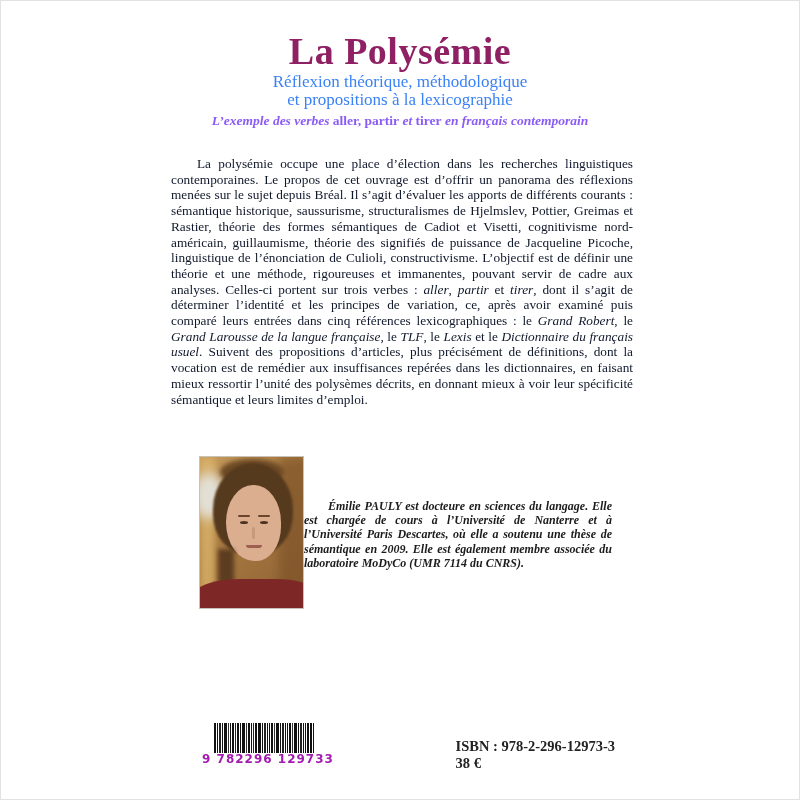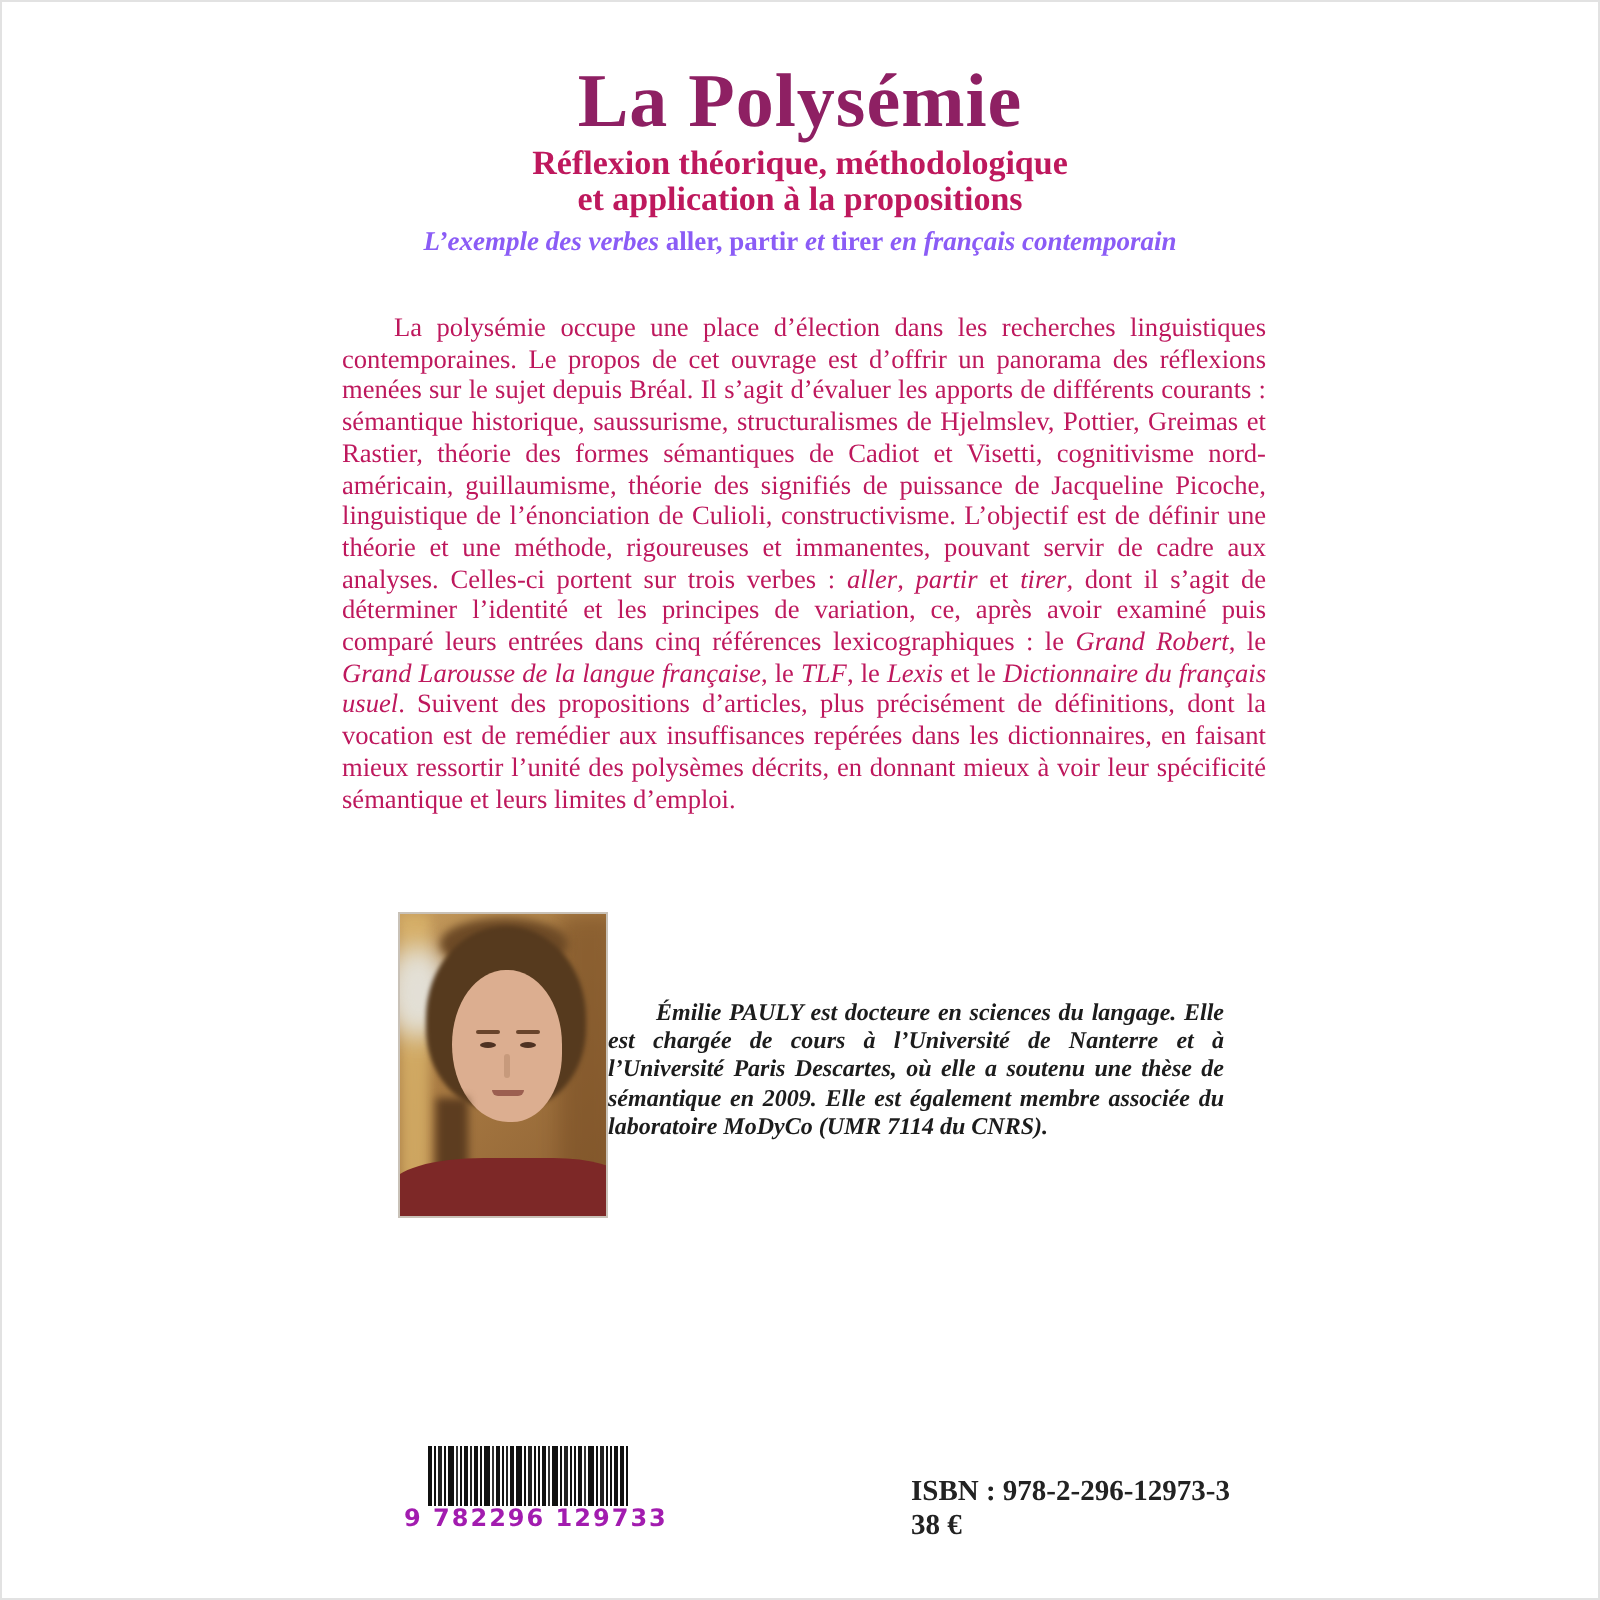--- a/index.html
+++ b/index.html
@@ -8,31 +8,31 @@
     border:1px solid #e2e2e2;overflow:hidden;
     font-family:"Liberation Serif", serif;color:#1b1b1b;
   }
   
   .title{
     position:absolute;left:0;top:28px;width:100%;text-align:center;
     font-size:38px;font-weight:bold;color:#8e2063;letter-spacing:.5px;
   }
   .subtitle{
     position:absolute;left:0;top:72px;width:100%;text-align:center;
-    font-size:17px;font-weight:bold;color:#be185d;line-height:18px;
+    font-size:17px;font-weight:normal;color:#3b82f6;line-height:18px;
   }
   .tagline{
     position:absolute;left:0;top:112px;width:100%;text-align:center;
     font-size:13.5px;font-weight:bold;font-style:italic;color:#8b5cf6;
   }
   
   .synopsis{
     position:absolute;left:170px;top:155px;width:462px;
     font-size:13.3px;line-height:15.7px;text-align:justify;
-    text-indent:26px;color:#be185d;
+    text-indent:26px;color:#0f172a;
   }
   
   .photo{
     position:absolute;left:198px;top:455px;width:103px;height:151px;
     border:1px solid #c9c2b8;overflow:hidden;
     background:linear-gradient(135deg,#c59c5e 0%,#a87a42 40%,#8d6033 100%);
   }
   .photo *{position:absolute;}
   .ph-strip{left:0;top:0;width:15px;height:100%;background:#dcb66c;opacity:.75;filter:blur(3px);}
   .ph-blob{left:-8px;top:16px;width:34px;height:46px;background:#e6e9ea;opacity:.85;border-radius:50%;filter:blur(6px);}
@@ -71,21 +71,21 @@
 </style>
 </head>
 <body>
 
 <div id="page">
 
   <div class="title">La Polysémie</div>
 
   <div class="subtitle">
     <div>Réflexion théorique, méthodologique</div>
-    <div>et application à la propositions</div>
+    <div>et propositions à la lexicographie</div>
   </div>
 
   <div class="tagline"><span class="seg-i">L’exemple des verbes </span><span class="seg-n">aller, partir</span><span class="seg-i"> et </span><span class="seg-n">tirer</span><span class="seg-i"> en français contemporain</span></div>
 
   <div class="synopsis"><span>La polysémie occupe une place d’élection dans les recherches linguistiques contemporaines. Le propos de cet ouvrage est d’offrir un panorama des réflexions menées sur le sujet depuis Bréal. Il s’agit d’évaluer les apports de différents courants : sémantique historique, saussurisme, structuralismes de Hjelmslev, Pottier, Greimas et Rastier, théorie des formes sémantiques de Cadiot et Visetti, cognitivisme nord-américain, guillaumisme, théorie des signifiés de puissance de Jacqueline Picoche, linguistique de l’énonciation de Culioli, constructivisme. L’objectif est de définir une théorie et une méthode, rigoureuses et immanentes, pouvant servir de cadre aux analyses. Celles-ci portent sur trois verbes : </span><span class="seg-i">aller</span><span>, </span><span class="seg-i">partir</span><span> et </span><span class="seg-i">tirer</span><span>, dont il s’agit de déterminer l’identité et les principes de variation, ce, après avoir examiné puis comparé leurs entrées dans cinq références lexicographiques : le </span><span class="seg-i">Grand Robert</span><span>, le </span><span class="seg-i">Grand Larousse de la langue française</span><span>, le </span><span class="seg-i">TLF</span><span>, le </span><span class="seg-i">Lexis</span><span> et le </span><span class="seg-i">Dictionnaire du français usuel</span><span>. Suivent des propositions d’articles, plus précisément de définitions, dont la vocation est de remédier aux insuffisances repérées dans les dictionnaires, en faisant mieux ressortir l’unité des polysèmes décrits, en donnant mieux à voir leur spécificité sémantique et leurs limites d’emploi.</span></div>
 
   <div class="photo">
     <div class="ph-strip"></div>
     <div class="ph-blob"></div>
     <div class="ph-bgdark"></div>

